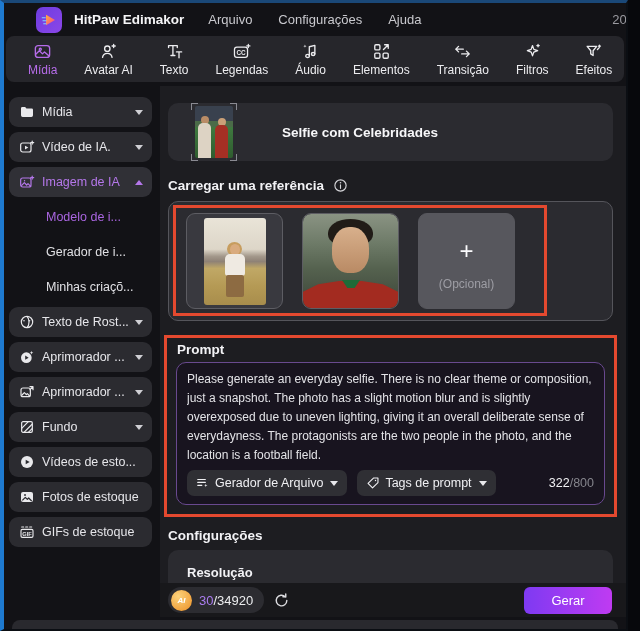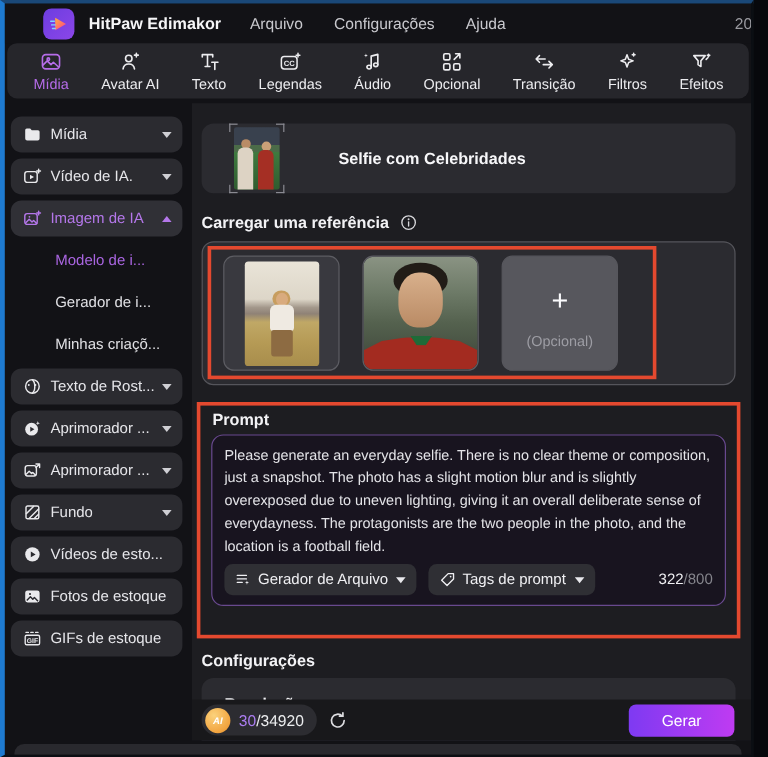--- a/index.html
+++ b/index.html
@@ -78,21 +78,21 @@
   .wm .skirtw { position:absolute; top:57px; left:22px; width:18px; height:22px; border-radius:2px; background:#8d6b42; }
 
   .ron { position:relative; width:95px; height:94px; border-radius:8px; overflow:hidden;
     background:linear-gradient(180deg,#8a9383 0%,#6d7a67 32%,#55624f 58%,#3c4438 100%); }
   .ron .hair { position:absolute; top:5px; left:25px; width:45px; height:28px; border-radius:50% 50% 45% 45%; background:#211c17; }
   .ron .face { position:absolute; top:13px; left:29px; width:37px; height:46px; border-radius:46% 46% 42% 42%; background:linear-gradient(180deg,#d8b08c,#b98a64); }
   .ron .jersey { position:absolute; bottom:0; left:0; width:100%; height:27px; background:#a32b20;
     clip-path:polygon(0 100%,0 40%,16% 12%,38% 0,62% 0,84% 12%,100% 40%,100% 100%); }
   .ron .collar { position:absolute; bottom:20px; left:39px; width:18px; height:8px; background:#1e6b38; clip-path:polygon(0 0,100% 0,70% 100%,30% 100%); }
 
-  .prompt-wrap { margin:14px -4px 0 -4px; border:3px solid #e4492f; padding:2px 9px 24px 9px; }
+  .prompt-wrap { margin:14px -4px 0 -4px; border:3px solid #e4492f; padding:2px 9px 9px 9px; }
   .prompt-title { font-weight:bold; font-size:13.5px; color:#f2f2f5; margin:2px 0 5px 1px; }
   .prompt-box { border:1.5px solid #69498f; border-radius:10px; background:#18141f; padding:7px 10px 8px 10px; }
   .prompt-text { font-size:12px; line-height:19px; color:#e3e3e7; height:96px; overflow:hidden; cursor:text; }
   .prompt-actions { margin-top:4px; display:flex; align-items:center; gap:10px; }
   .action-pill { height:26px; background:#2f2f34; border-radius:7px; display:flex; align-items:center; gap:5px; padding:0 9px; cursor:pointer; color:#f0f0f3; }
   .action-pill .plabel { font-size:12.5px; white-space:nowrap; }
   .caret { width:0; height:0; border-left:4px solid transparent; border-right:4px solid transparent; border-top:5px solid #e8e8ec; margin-left:2px; }
   .count { margin-left:auto; font-size:12.5px; }
   .count .used { color:#f0f0f3; }
   .count .limit { color:#85858c; }
@@ -193,21 +193,21 @@
     </div>
     <div class="tab">
       <span class="ticon">
         <svg width="19" height="19" viewBox="0 0 24 24" fill="none" stroke="currentColor" stroke-width="1.7" stroke-linecap="round" stroke-linejoin="round">
           <rect x="3.5" y="3.5" width="6.5" height="6.5" rx="1.5"></rect>
             <rect x="3.5" y="14" width="6.5" height="6.5" rx="1.5"></rect>
             <rect x="14" y="14" width="6.5" height="6.5" rx="1.5"></rect>
           <path d="M14.5 9.5l6-6M20.5 8V3.5H16"></path>
         </svg>
         </span>
-      <span class="tlabel">Opcional</span>
+      <span class="tlabel">Elementos</span>
     </div>
     <div class="tab">
       <span class="ticon">
         <svg width="19" height="19" viewBox="0 0 24 24" fill="none" stroke="currentColor" stroke-width="1.7" stroke-linecap="round" stroke-linejoin="round">
           <path d="M7 5.5L3.5 9 7 12.5M3.5 9H13M17 18.5L20.5 15 17 11.5M20.5 15H11"></path>
         </svg>
         </span>
       <span class="tlabel">Transição</span>
     </div>
     <div class="tab">

